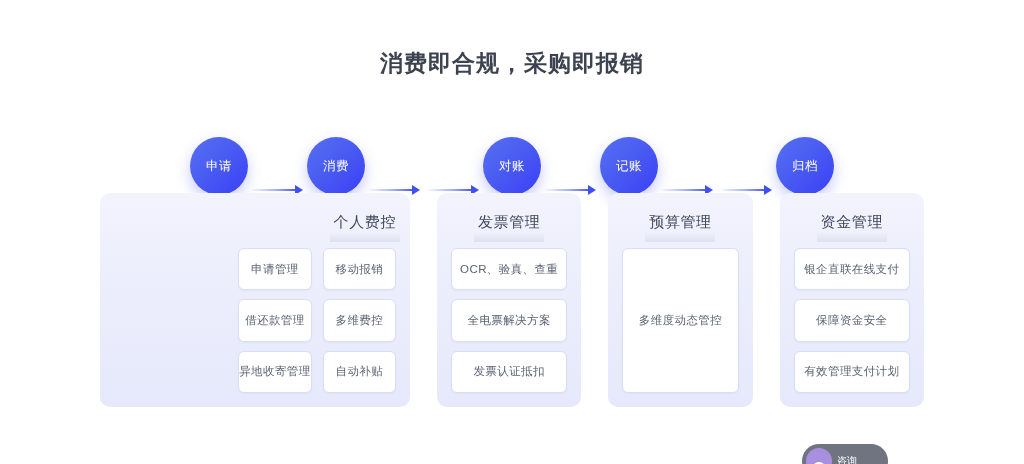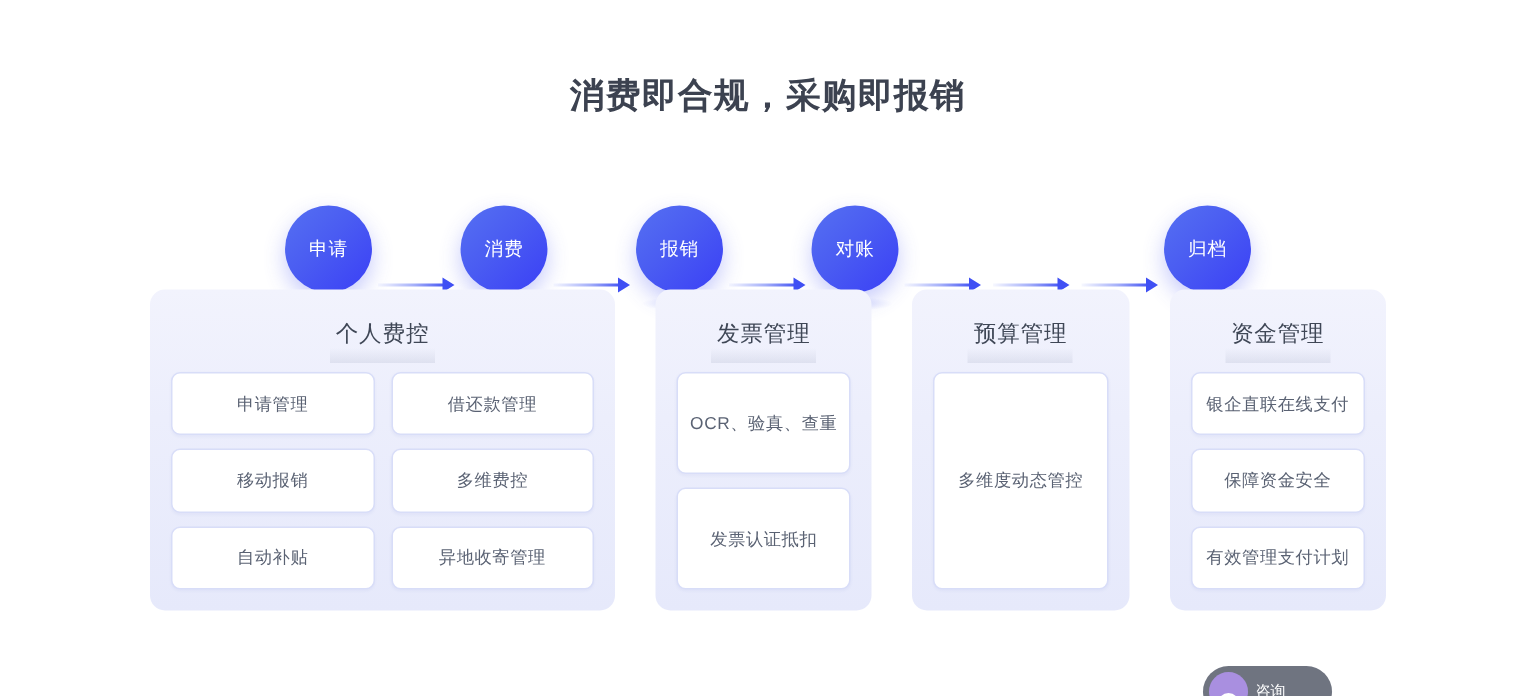--- a/index.html
+++ b/index.html
@@ -106,21 +106,21 @@
     gap: 9px;
   }
   .panel-col {
     position: relative;
     background: linear-gradient(180deg, #f2f3fd 0%, #eceefc 40%, #e6e9fb 100%);
     border-radius: 10px;
     padding: 14px 14px 14px 14px;
     display: flex;
     flex-direction: column;
   }
-  .panel-col.wide { flex: 0 0 310px; }
+  .panel-col.wide { flex: 0 0 310px; align-items: flex-end; }
   .panel-col.narrow { flex: 1 1 0; margin-left: 18px; }
 
   .col-title {
     text-align: center;
     font-size: 15px;
     color: #3f4756;
     letter-spacing: .6px;
     margin-top: 6px;
     margin-bottom: 16px;
     position: relative;
@@ -218,38 +218,38 @@
 
     <div class="flow-node">
       <div class="flow-circle">消费</div>
       <div class="flow-shadow"></div>
     </div>
     <div class="flow-arrow">
       <span class="line"></span>
       <span class="head"></span>
     </div>
 
-    <div class="flow-node">
-      <div class="flow-circle">报销</div>
-      <div class="flow-shadow"></div>
-    </div>
     <div class="flow-arrow">
       <span class="line"></span>
       <span class="head"></span>
     </div>
 
     <div class="flow-node">
       <div class="flow-circle">对账</div>
       <div class="flow-shadow"></div>
     </div>
     <div class="flow-arrow">
       <span class="line"></span>
       <span class="head"></span>
     </div>
 
+    <div class="flow-node">
+      <div class="flow-circle">记账</div>
+      <div class="flow-shadow"></div>
+    </div>
     <div class="flow-arrow">
       <span class="line"></span>
       <span class="head"></span>
     </div>
 
     <div class="flow-arrow">
       <span class="line"></span>
       <span class="head"></span>
     </div>
 
@@ -259,32 +259,33 @@
     </div>
 
   </div>
 
   <div class="panel">
 
     <div class="panel-col wide">
       <div class="col-title">个人费控</div>
       <div class="tiles two-col">
         <div class="tile">申请管理</div>
+        <div class="tile">移动报销</div>
         <div class="tile">借还款管理</div>
-        <div class="tile">移动报销</div>
         <div class="tile">多维费控</div>
+        <div class="tile">异地收寄管理</div>
         <div class="tile">自动补贴</div>
-        <div class="tile">异地收寄管理</div>
       </div>
     </div>
 
     <div class="panel-col narrow">
       <div class="col-title">发票管理</div>
       <div class="tiles one-col">
         <div class="tile">OCR、验真、查重</div>
+        <div class="tile">全电票解决方案</div>
         <div class="tile">发票认证抵扣</div>
       </div>
     </div>
 
     <div class="panel-col narrow">
       <div class="col-title">预算管理</div>
       <div class="tiles one-col">
         <div class="tile">多维度动态管控</div>
       </div>
     </div>

